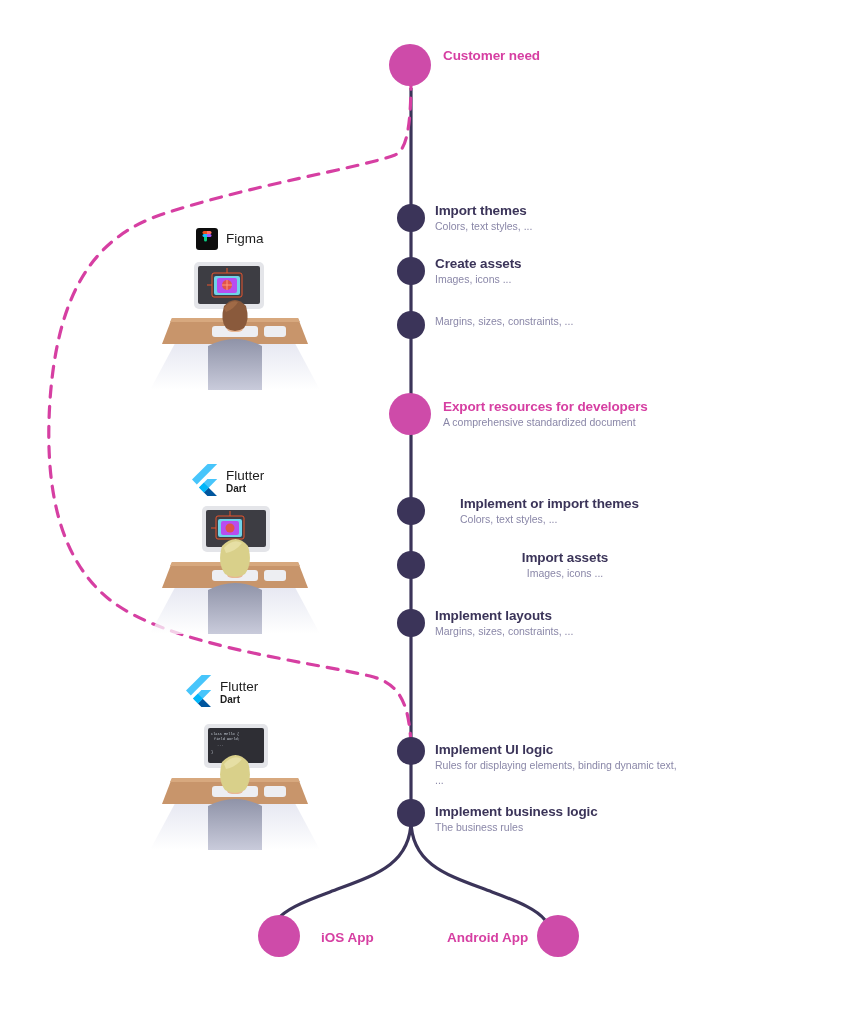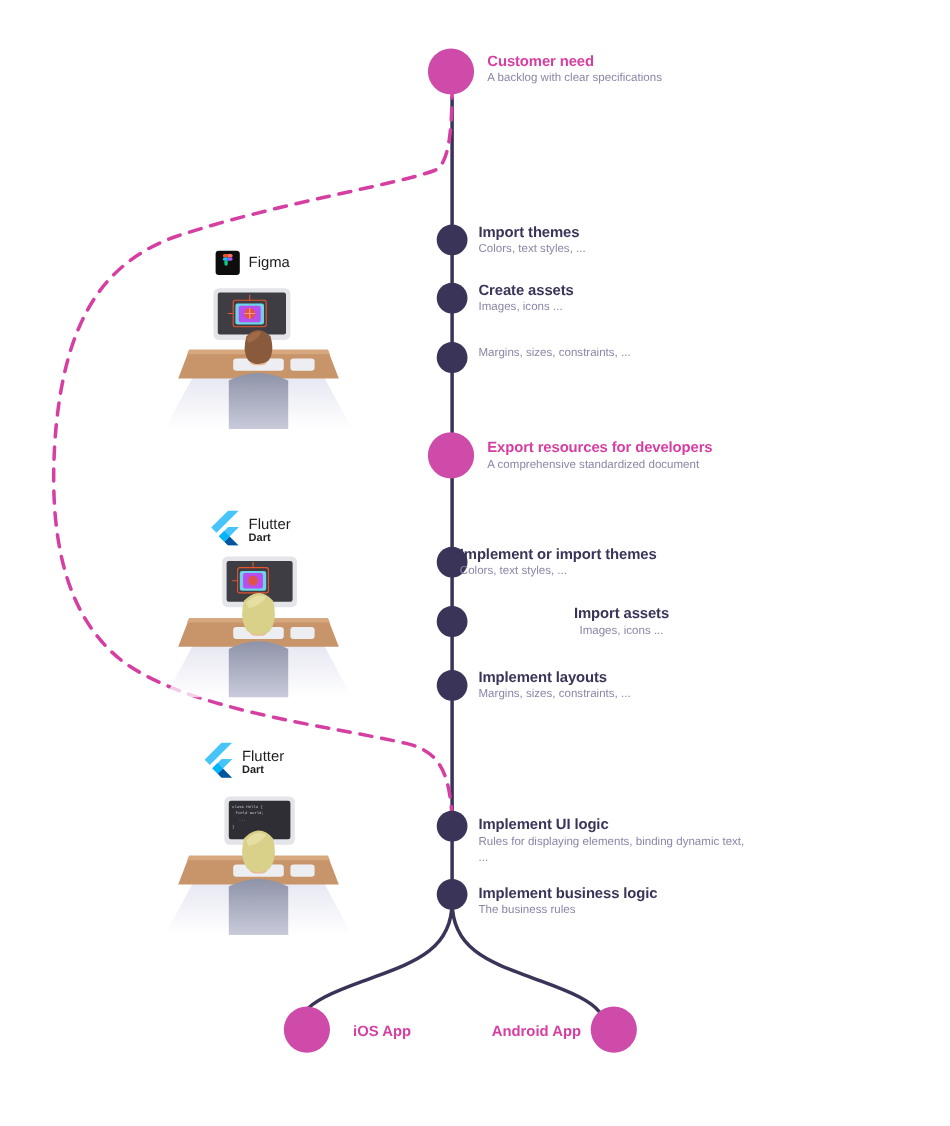--- a/index.html
+++ b/index.html
@@ -152,21 +152,20 @@
   <div class="node minor" style="left:397px; top:737px;"></div>
 
   <div class="node minor" style="left:397px; top:799px;"></div>
 
   <div class="node endpoint" style="left:258px; top:915px;"></div>
 
   <div class="node endpoint" style="left:537px; top:915px;"></div>
 
   <div class="step-text" style="left:443px; top:48px; width:300px;">
     <div class="step-title accent">Customer need</div>
-    <div class="step-sub">A backlog with clear specifications</div>
   </div>
 
   <div class="step-text" style="left:435px; top:203px;">
     <div class="step-title">Import themes</div>
     <div class="step-sub">Colors, text styles, ...</div>
   </div>
 
   <div class="step-text" style="left:435px; top:256px;">
     <div class="step-title">Create assets</div>
     <div class="step-sub">Images, icons ...</div>
@@ -174,21 +173,21 @@
 
   <div class="step-text" style="left:435px; top:313px;">
     <div class="step-sub">Margins, sizes, constraints, ...</div>
   </div>
 
   <div class="step-text" style="left:443px; top:399px; width:320px;">
     <div class="step-title accent">Export resources for developers</div>
     <div class="step-sub">A comprehensive standardized document</div>
   </div>
 
-  <div class="step-text" style="left:418px; top:496px; width:300px;">
+  <div class="step-text" style="left:460px; top:496px; width:300px;">
     <div class="step-title">Implement or import themes</div>
     <div class="step-sub">Colors, text styles, ...</div>
   </div>
 
   <div class="step-text" style="left:435px; top:550px;text-align:center;">
     <div class="step-title">Import assets</div>
     <div class="step-sub">Images, icons ...</div>
   </div>
 
   <div class="step-text" style="left:435px; top:608px;">

